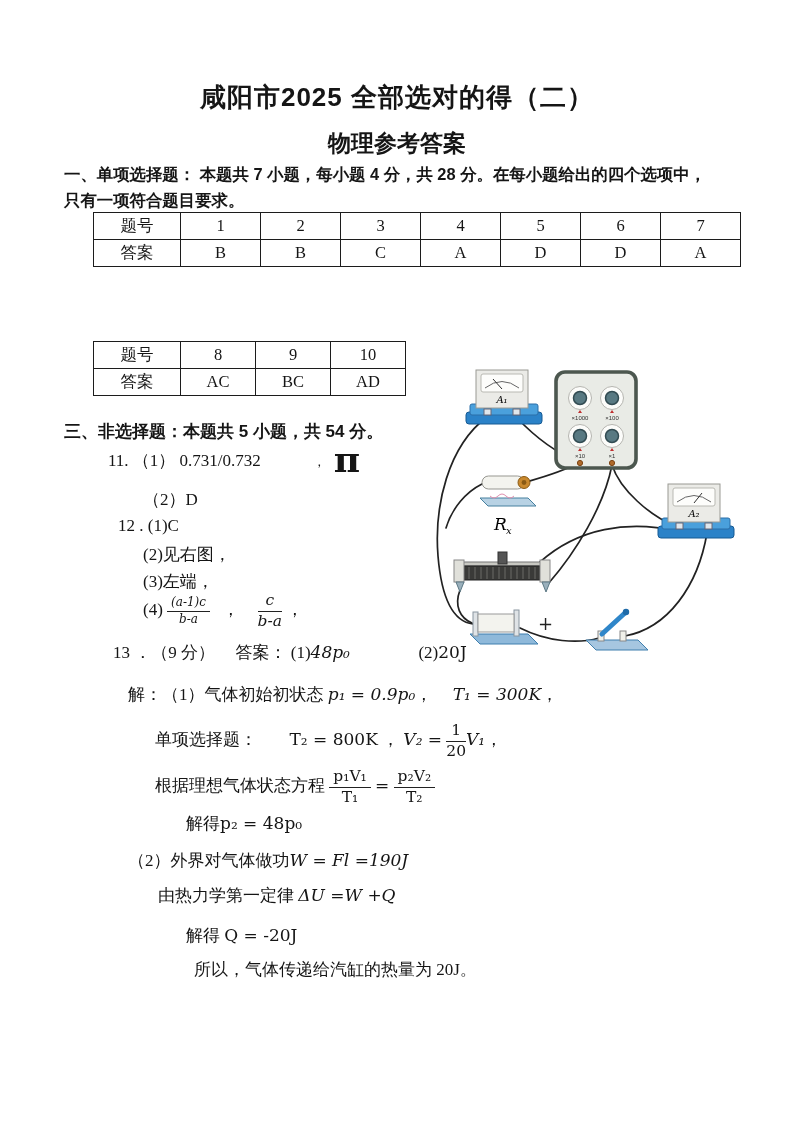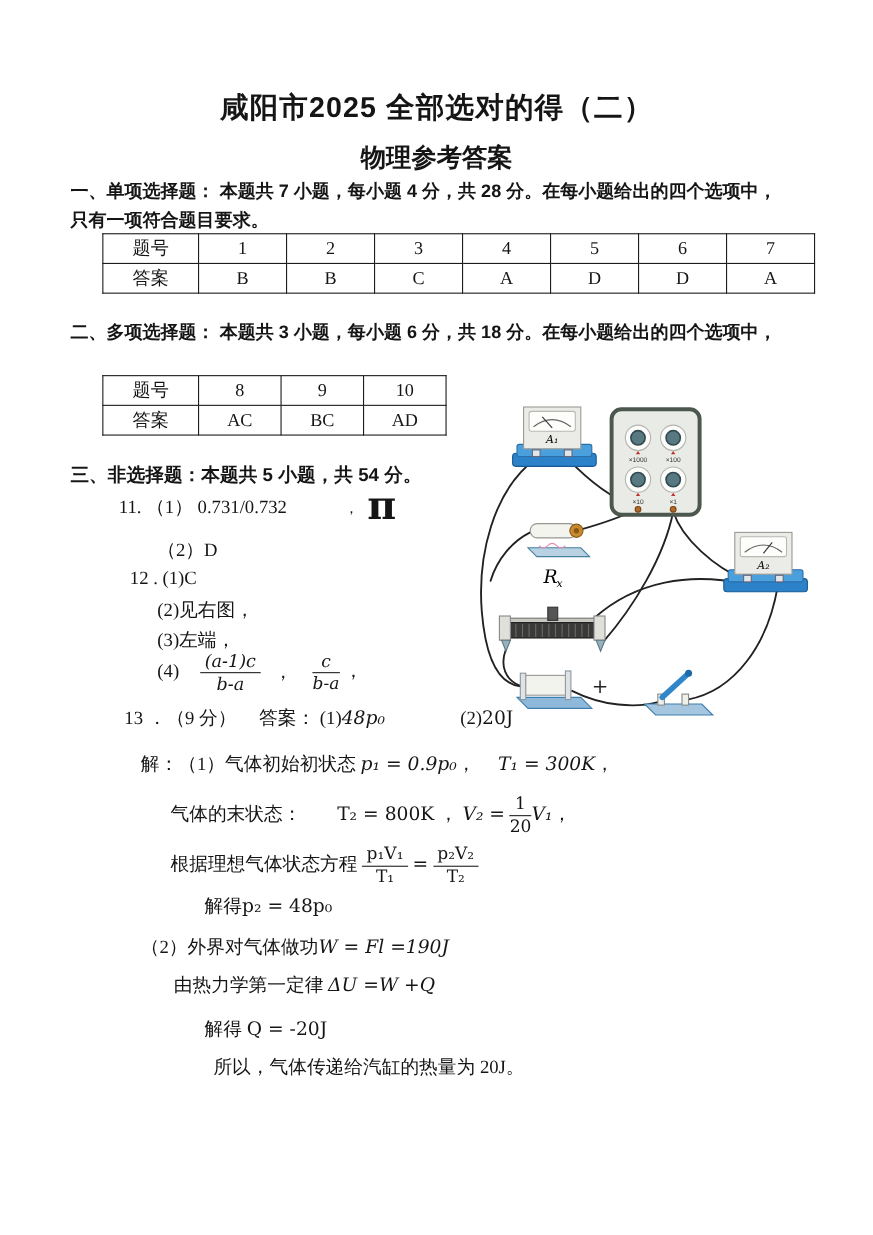--- a/index.html
+++ b/index.html
@@ -61,21 +61,21 @@
     <td class="c">C</td>
     <td class="c">A</td>
     <td class="c">D</td>
     <td class="c">D</td>
     <td class="c">A</td>
   </tr>
 </tbody>
   </table>
 
 <div class="abs secpara" style="top:289px;left:64px;">
-  <span>二、多项选择题： 本题共 3 小题，每小题 6 分，共 18 分。在每小题给出的四个选项中，</span><br>
+  <br>
 </div>
 <table class="ans abs" id="table2" style="top:341px;left:93px;">
   <tbody>
       <tr>
     <td class="lab">题号</td>
     <td class="c">8</td>
     <td class="c">9</td>
     <td class="c">10</td>
   </tr>
   <tr>
@@ -212,21 +212,21 @@
 <div class="abs bodyline" style="top:449px;left:108px;">
   <span>11. （1）  0.731/0.732</span><span class="smallcomma" style="font-size:13px;">，</span><span class="pi">π</span>
 </div>
 <div class="abs bodyline" style="top:488px;left:143px;">（2）D</div>
 
 <div class="abs bodyline" style="top:516px;left:118px;">12 . (1)C</div>
 <div class="abs bodyline" style="top:543px;left:143px;">(2)见右图，</div>
 <div class="abs bodyline" style="top:570px;left:143px;">(3)左端，</div>
 <div class="abs bodyline" style="top:592px;left:143px;">
   <span>(4)</span>
-  <span class="frac mi" style="font-size:16px;margin-left:15px;"><span class="fn">(a-1)c</span><span class="fd">b-a</span></span>
+  <span class="frac mi" style="font-size:12px;"><span class="fn">(a-1)c</span><span class="fd">b-a</span></span>
   <span style="margin:0 14px 0 8px;">，</span>
   <span class="frac mi" style="font-size:15.5px;"><span class="fn">c</span><span class="fd">b-a</span></span>
   <span>，</span>
 </div>
 
 <div class="abs bodyline" style="top:641px;left:113px;">
   <span>13 ．（9 分）</span>
   <span class="gap12"></span>
   <span>答案：</span>
   <span>(1)</span><span class="mi">48p₀</span>
@@ -235,21 +235,21 @@
 </div>
 
 <div class="abs bodyline" style="top:683px;left:128px;">
   <span>解：（1）气体初始初状态</span>
   <span class="mi">p₁ = 0.9p₀</span><span>，</span>
   <span class="gap12"></span>
   <span class="mi">T₁ = 300K</span><span>，</span>
 </div>
 
 <div class="abs bodyline" style="top:722px;left:155px;">
-  <span>气体的末状态：</span>
+  <span>单项选择题：</span>
   <span class="gap24"></span>
   <span class="mu">T₂ = 800K</span>
   <span>，</span>
   <span class="mi">V₂ =</span>
   <span class="frac mu" style="font-size:15.5px;"><span class="fn">1</span><span class="fd">20</span></span><span class="mi">V₁</span><span>，</span>
 </div>
 
 <div class="abs bodyline" style="top:768px;left:155px;">
   <span>根据理想气体状态方程</span>
   <span class="frac mu" style="font-size:15.5px;"><span class="fn">p₁V₁</span><span class="fd">T₁</span></span>

